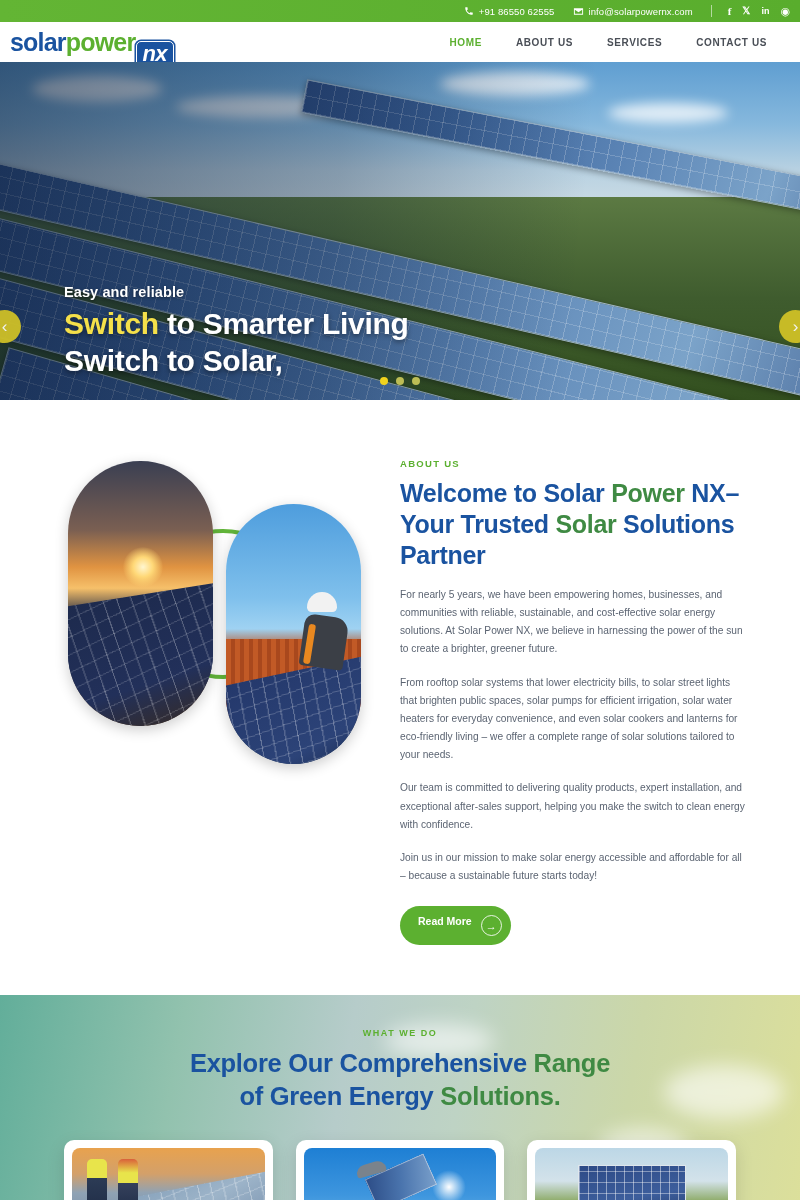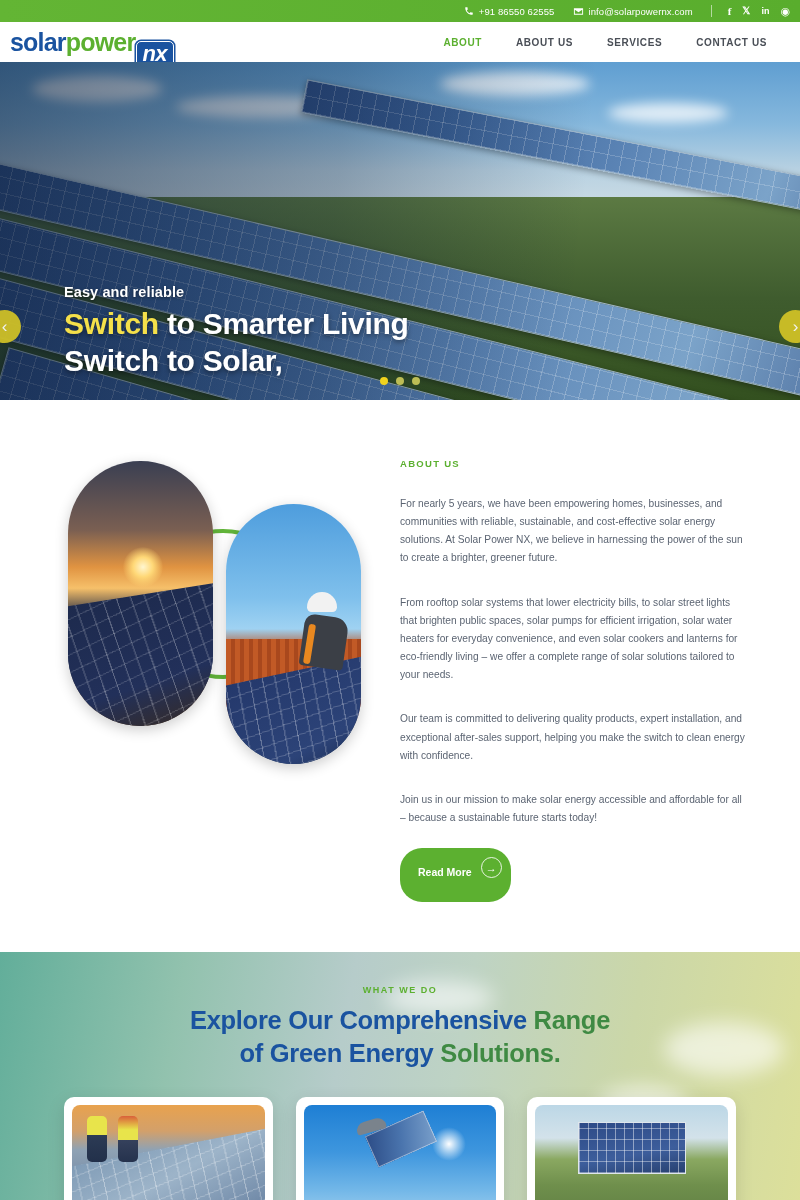--- a/index.html
+++ b/index.html
@@ -119,24 +119,24 @@
   .wbody { position:absolute; left:56%; top:43%; width:44px; height:52px;
      background:#3b3f46; border-radius:10px 14px 4px 4px; transform:rotate(8deg); }
   .wstrap { position:absolute; left:59%; top:46%; width:7px; height:40px;
      background:#e98820; border-radius:3px; transform:rotate(9deg); }
 
   .about-text { width:345px; padding-top:14px; }
   .eyebrow { color:#5cb030; font-size:9.5px; font-weight:bold; letter-spacing:1.3px; }
   .about-h2 { font-size:25px; font-weight:bold; color:#1a53a0; line-height:1.24;
               margin-top:9px; letter-spacing:-.3px; }
   .about-h2 .grn { color:#3f8a43; }
-  .about-p { color:#5b6472; font-size:10.2px; line-height:1.78; margin-top:26px; }
-  .readmore { display:inline-flex; align-items:flex-end; gap:9px;
+  .about-p { color:#5b6472; font-size:10.2px; line-height:1.78; margin-top:15px; }
+  .readmore { display:inline-flex; align-items:flex-start; gap:9px;
      background:#5cb030; color:#fff; border:none; border-radius:22px;
-     padding:9px 9px 24px 18px; margin-top:21px; cursor:pointer;
+     padding:9px 9px 9px 18px; margin-top:21px; cursor:pointer;
      font-size:10.5px; font-weight:bold; font-family:"Liberation Sans",sans-serif; }
   .readmore .circ { width:21px; height:21px; border-radius:50%;
      border:1.4px solid rgba(255,255,255,.85); display:flex;
      align-items:center; justify-content:center; font-size:11px; }
 
   
   .wwd { position:relative; padding:33px 0 0; overflow:hidden; height:290px;
      background:linear-gradient(100deg,#62ae9a 0%,#92c2ae 22%,#b6ccca 42%,#bed3c4 56%,#cbd7a8 76%,#dde09a 100%); }
   .wwd-cloud { position:absolute; background:rgba(255,255,255,.6);
      border-radius:50%; filter:blur(10px); }
@@ -209,21 +209,21 @@
   </div>
 </div>
 
 <div class="header">
   <a class="logo" href="#" style="text-decoration:none">
     <span class="s1">solar</span>
       <span class="s2">power</span>
       <span class="nxbox">nx</span>
   </a>
   <nav class="nav">
-    <a href="#" class="active">ABOUT</a>
+    <a href="#" class="active">HOME</a>
     <a href="#">ABOUT US</a>
     <a href="#">SERVICES</a>
     <a href="#">CONTACT US</a>
   </nav>
 </div>
 
 <div class="hero">
   <div class="hero-bg">
     <div class="sky"></div>
     <div class="cloud" style="left:4%;top:4%;width:130px;height:26px"></div>
@@ -272,20 +272,21 @@
       <div class="roof"></div>
       <div class="wpanel"></div>
       <div class="wbody"></div>
       <div class="wstrap"></div>
       <div class="whelmet"></div>
     </div>
   </div>
 
   <div class="about-text">
     <div class="eyebrow">ABOUT US</div>
+    <h2 class="about-h2"><span>Welcome to Solar </span><span class="grn">Power</span><span> NX– Your Trusted </span><span class="grn">Solar</span><span> Solutions Partner</span></h2>
     <p class="about-p">For nearly 5 years, we have been empowering homes, businesses, and communities with reliable, sustainable, and cost-effective solar energy solutions. At Solar Power NX, we believe in harnessing the power of the sun to create a brighter, greener future.</p>
     <p class="about-p">From rooftop solar systems that lower electricity bills, to solar street lights that brighten public spaces, solar pumps for efficient irrigation, solar water heaters for everyday convenience, and even solar cookers and lanterns for eco-friendly living – we offer a complete range of solar solutions tailored to your needs.</p>
     <p class="about-p">Our team is committed to delivering quality products, expert installation, and exceptional after-sales support, helping you make the switch to clean energy with confidence.</p>
     <p class="about-p">Join us in our mission to make solar energy accessible and affordable for all – because a sustainable future starts today!</p>
     <button class="readmore">
       <span>Read More</span>
       <span class="circ">→</span>
     </button>
   </div>
 </div>

